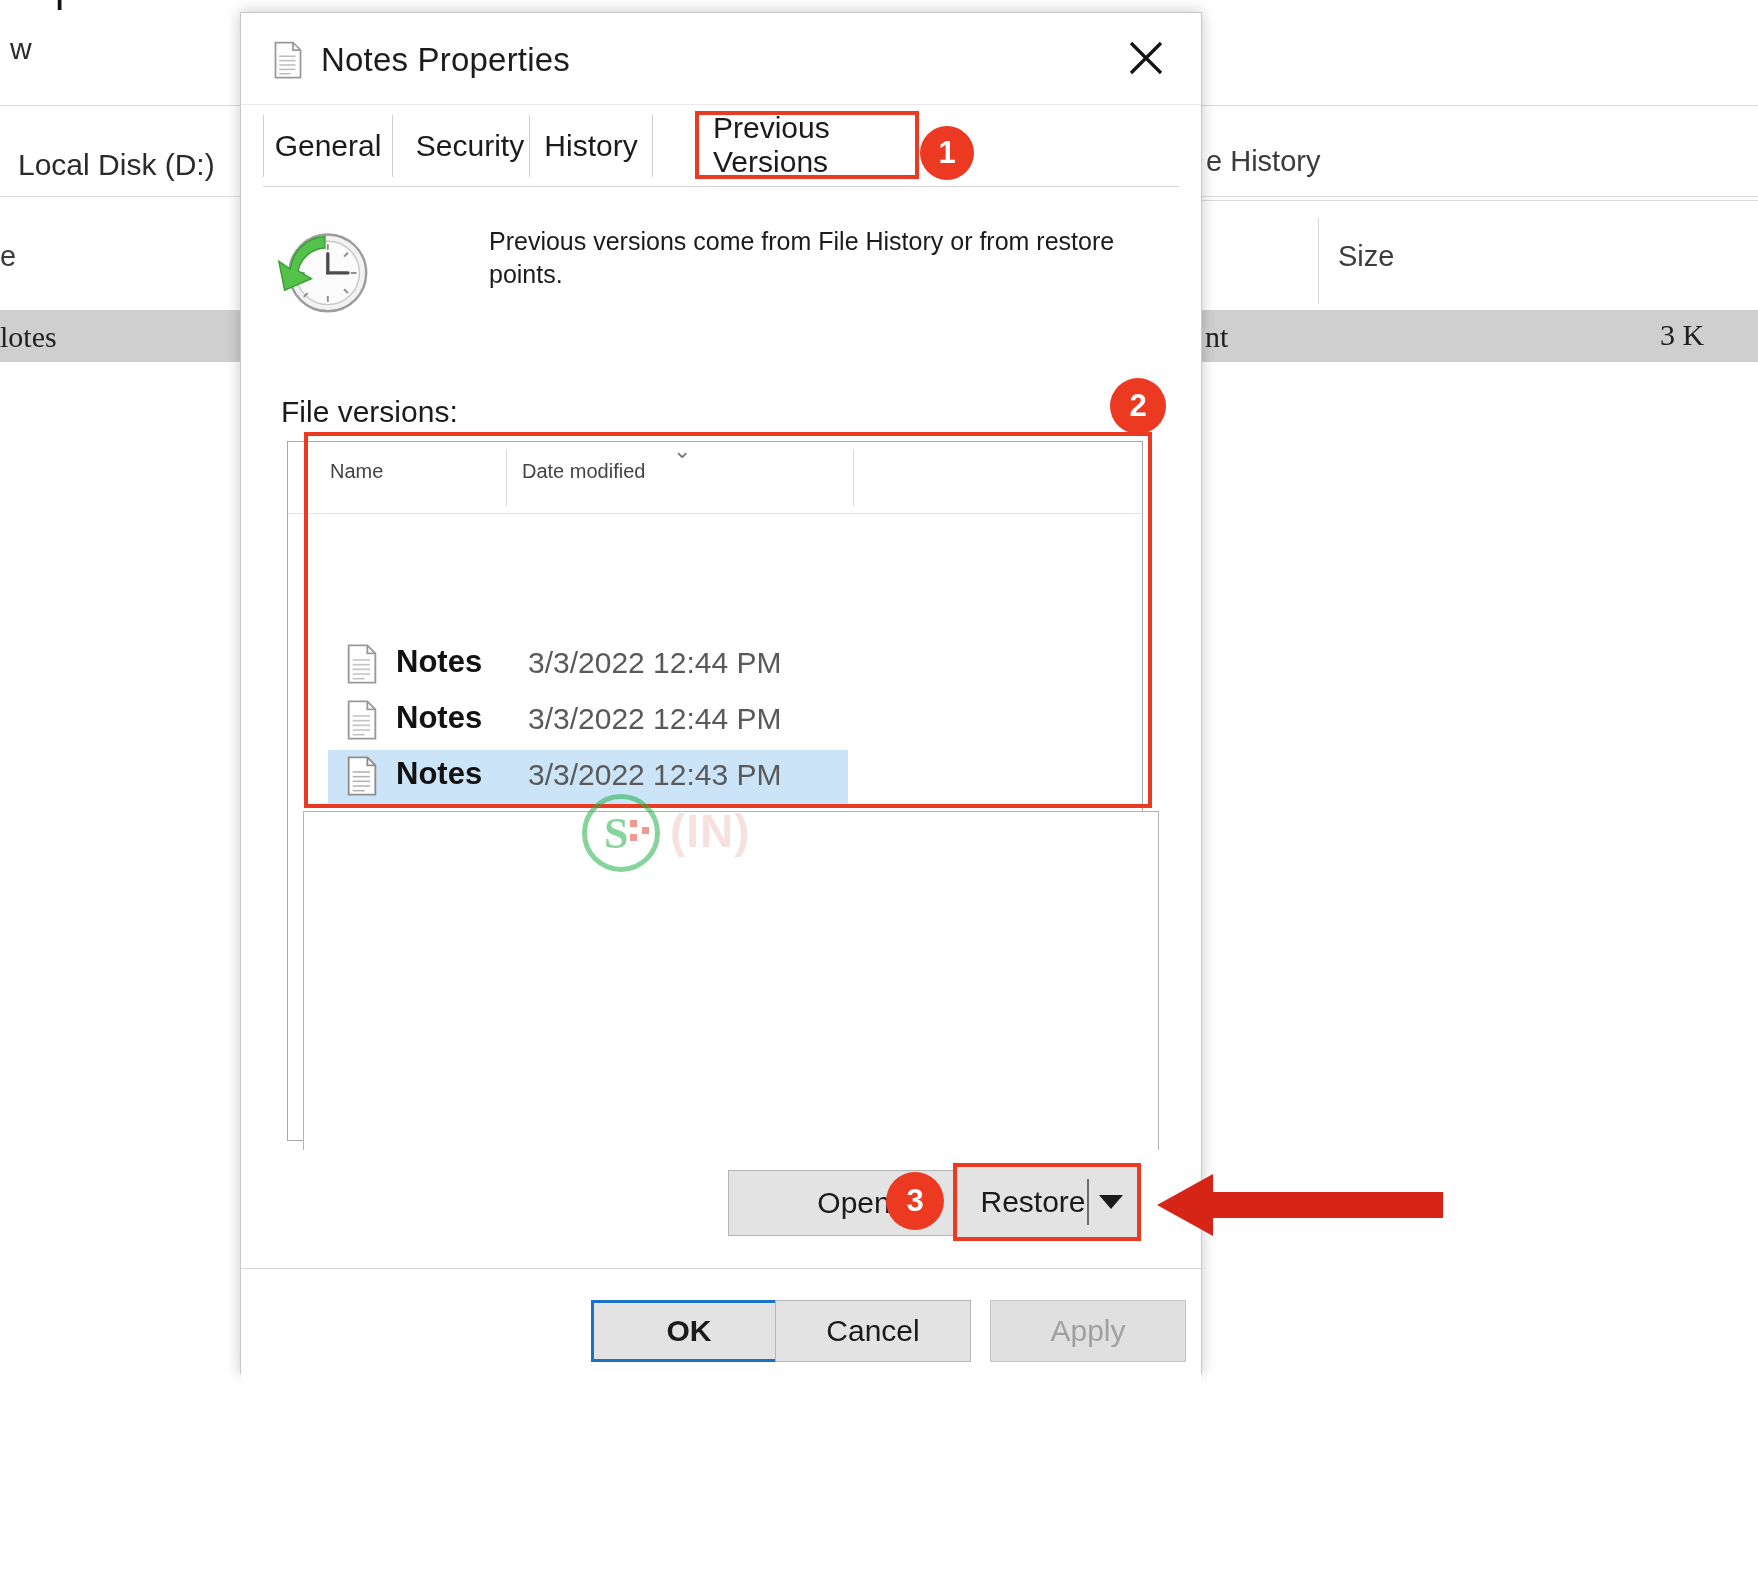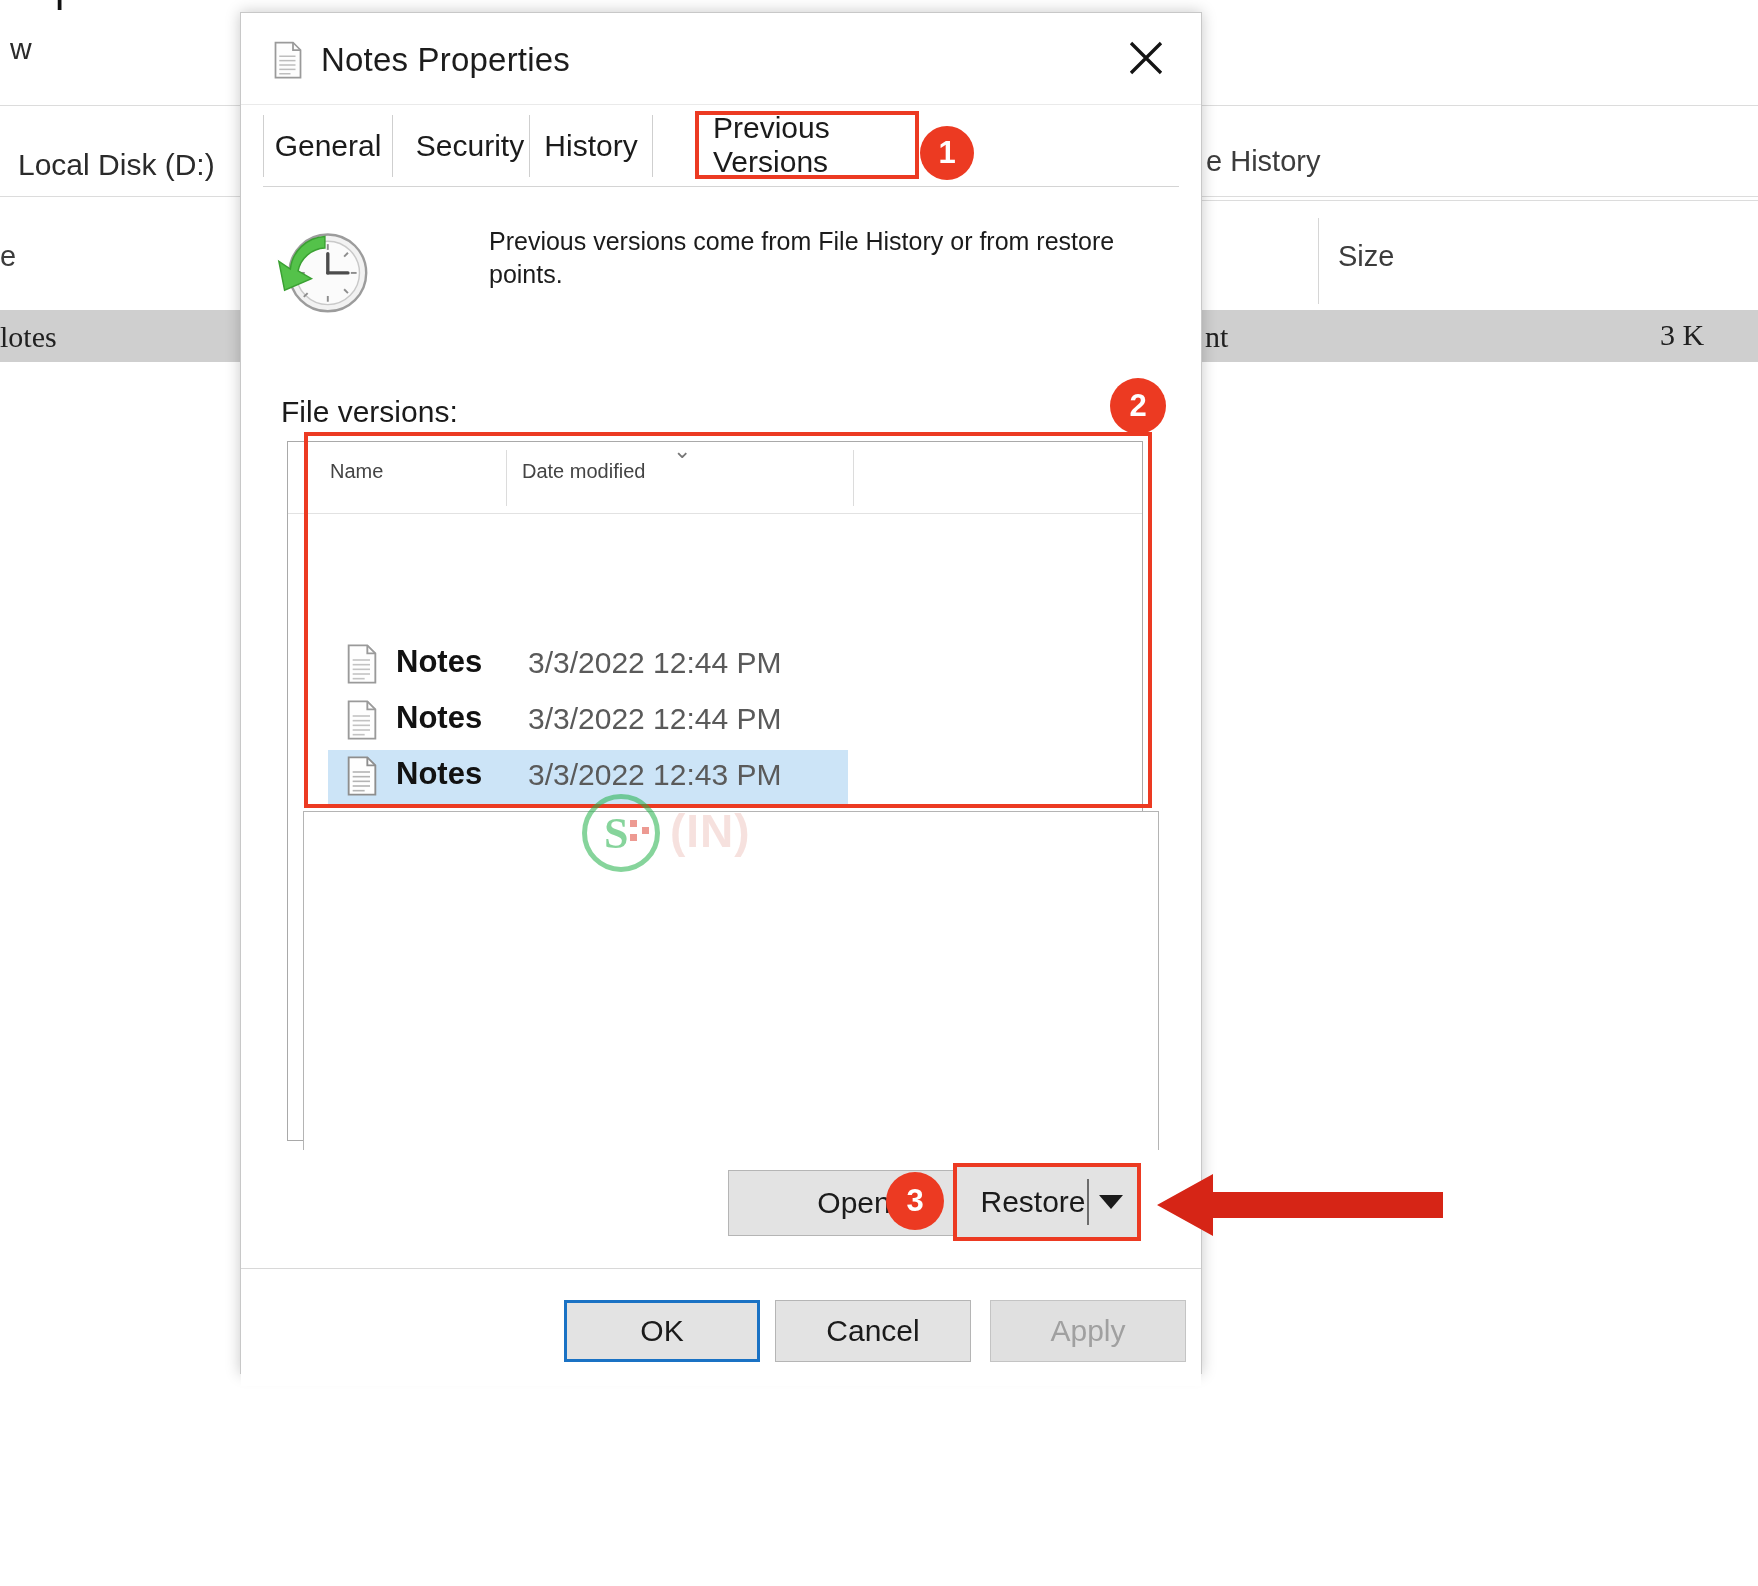--- a/index.html
+++ b/index.html
@@ -377,21 +377,21 @@
       <span class="dd-arrow"></span>
     </div>
 
     <div class="footer-sep" style="top:1222px;"></div>
     <div class="footer-band" style="top:1368px; height:0px;"></div>
 
   </div>
 
   <div style="position:absolute; left:241px; top:1268px; width:960px; height:118px; background:#ffffff; border-top:1px solid #d8d8d8; z-index:5;"></div>
 
-  <div class="btn primary" style="left:564px; top:1300px; width:196px; height:62px; z-index:12;">
+  <div class="btn primary" style="left:591px; top:1300px; width:196px; height:62px; z-index:12;font-weight:bold;">
     <span>OK</span>
   </div>
   <div class="btn disabled" style="left:990px; top:1300px; width:196px; height:62px; z-index:12;">
     <span>Apply</span>
   </div>
   <div class="btn" style="left:775px; top:1300px; width:196px; height:62px; z-index:12;">
     <span>Cancel</span>
   </div>
 
   <div style="position:absolute; left:241px; top:1150px; width:960px; height:118px; background:#ffffff; z-index:4;"></div>

